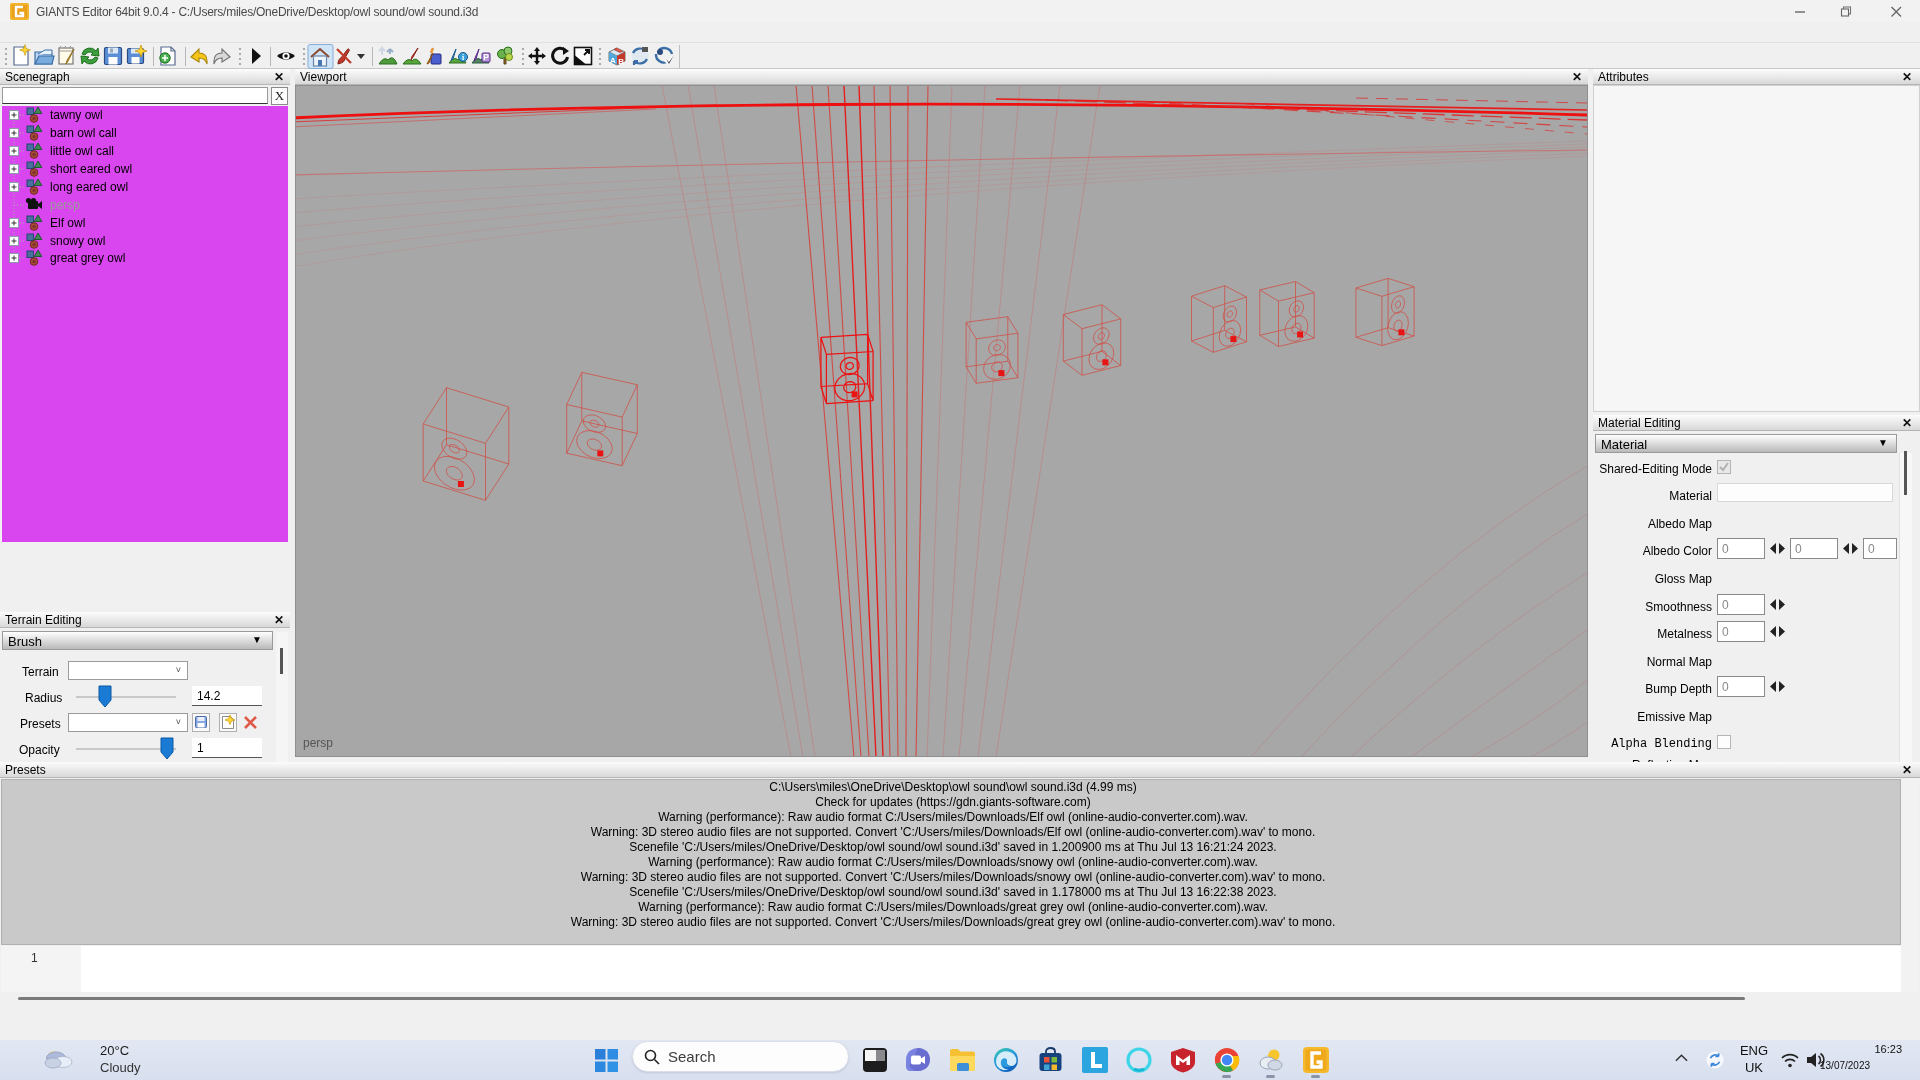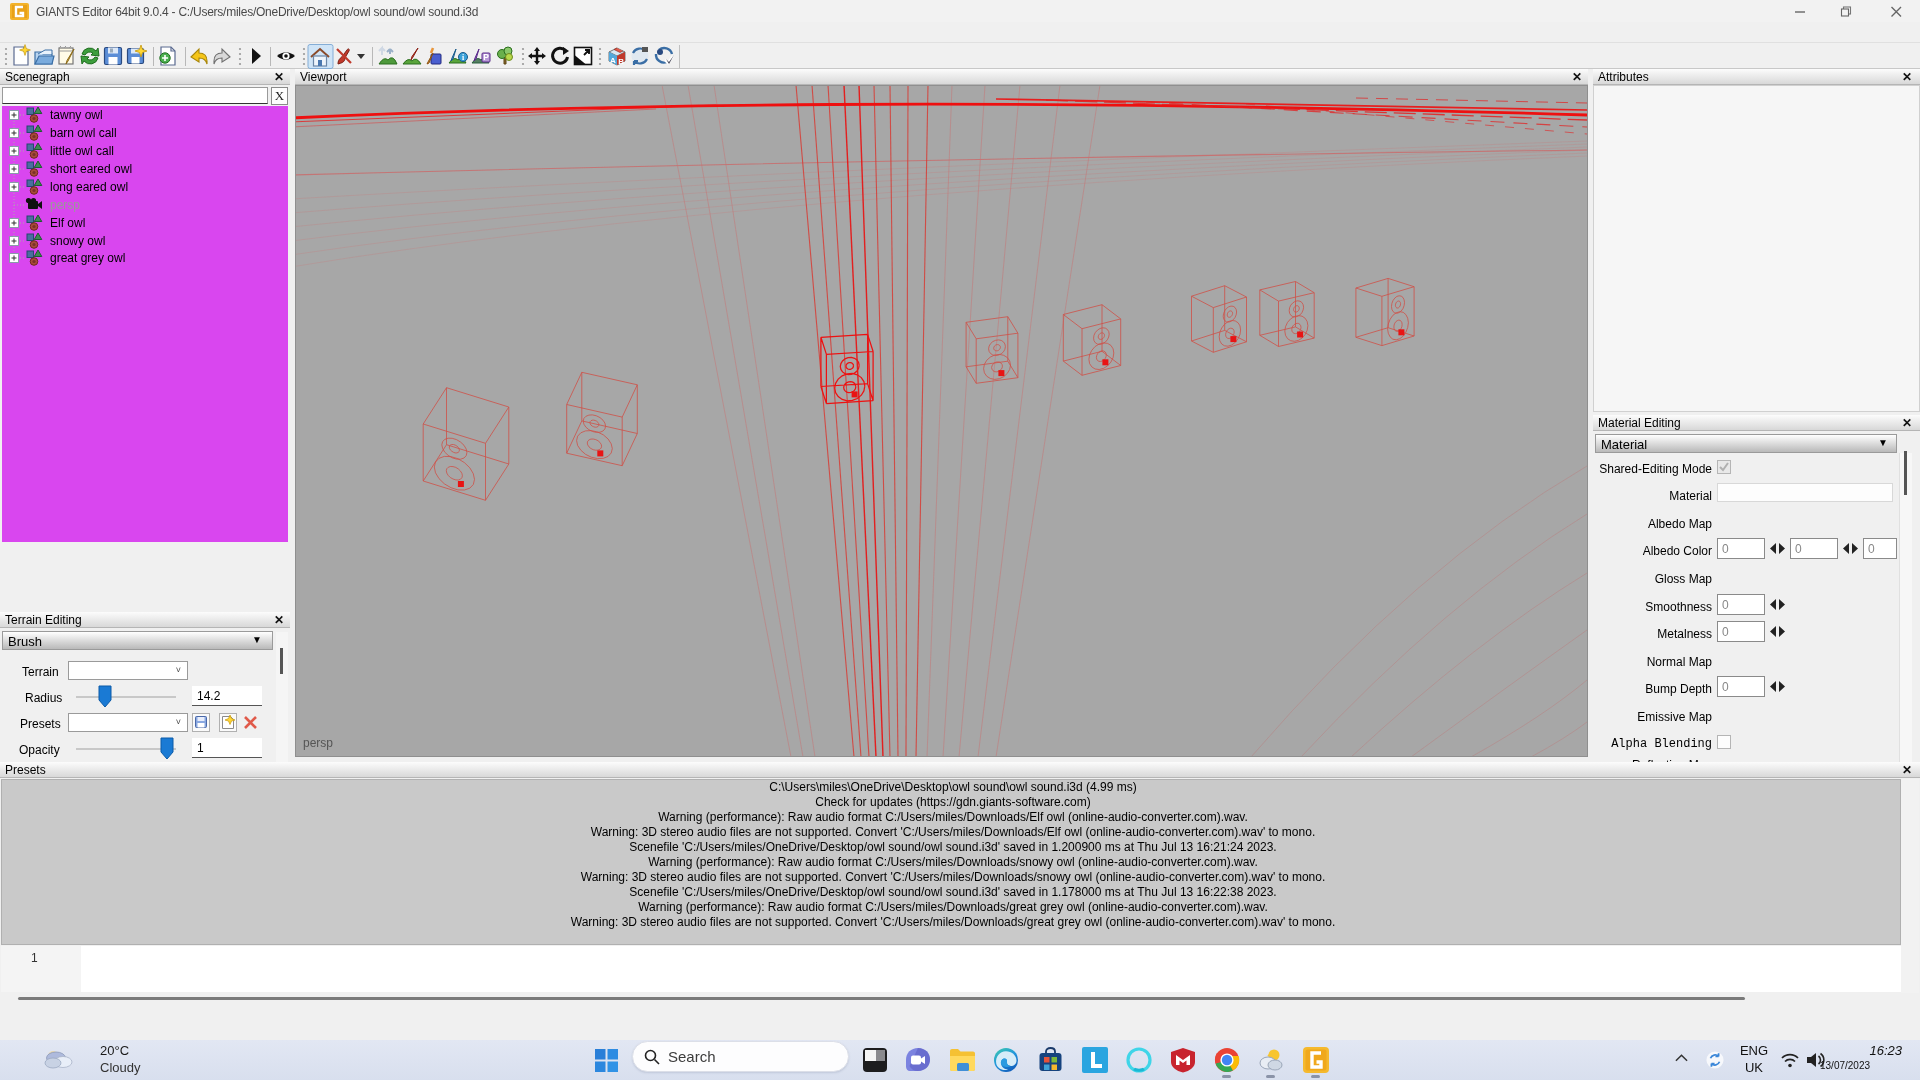--- a/index.html
+++ b/index.html
@@ -595,16 +595,16 @@
     <div class="abs" style="left:1739px;top:20px;width:30px;font-size:13px;color:#111;text-align:center;">UK</div>
     <svg class="abs" style="left:1780px;top:12px" width="20" height="16" viewBox="0 0 20 16">
         <path d="M2,6 A11,11 0 0 1 18,6" fill="none" stroke="#222" stroke-width="1.7"></path>
         <path d="M5,9.5 A7,7 0 0 1 15,9.5" fill="none" stroke="#222" stroke-width="1.7"></path>
         <circle cx="10" cy="13.5" r="1.8" fill="#222"></circle>
       </svg>
     <svg class="abs" style="left:1805px;top:11px" width="22" height="18" viewBox="0 0 22 18">
         <path d="M2,6 L6,6 L11,2 L11,16 L6,12 L2,12 Z" fill="#222"></path>
         <path d="M13.5,5 A5,5 0 0 1 13.5,13 M15.5,2.5 A8,8 0 0 1 15.5,15.5" fill="none" stroke="#222" stroke-width="1.6"></path>
       </svg>
-    <div class="abs" style="left:1840px;top:3px;width:62px;font-size:13px;color:#111;text-align:right;font-style:italic;">16:23</div>
+    <div class="abs" style="left:1840px;top:3px;width:62px;font-size:11px;color:#111;text-align:right;">16:23</div>
     <div class="abs" style="left:1820px;top:20px;width:82px;font-size:10px;color:#111;text-align:left;">13/07/2023</div>
   </div>
 </div>
 
 </body></html>

